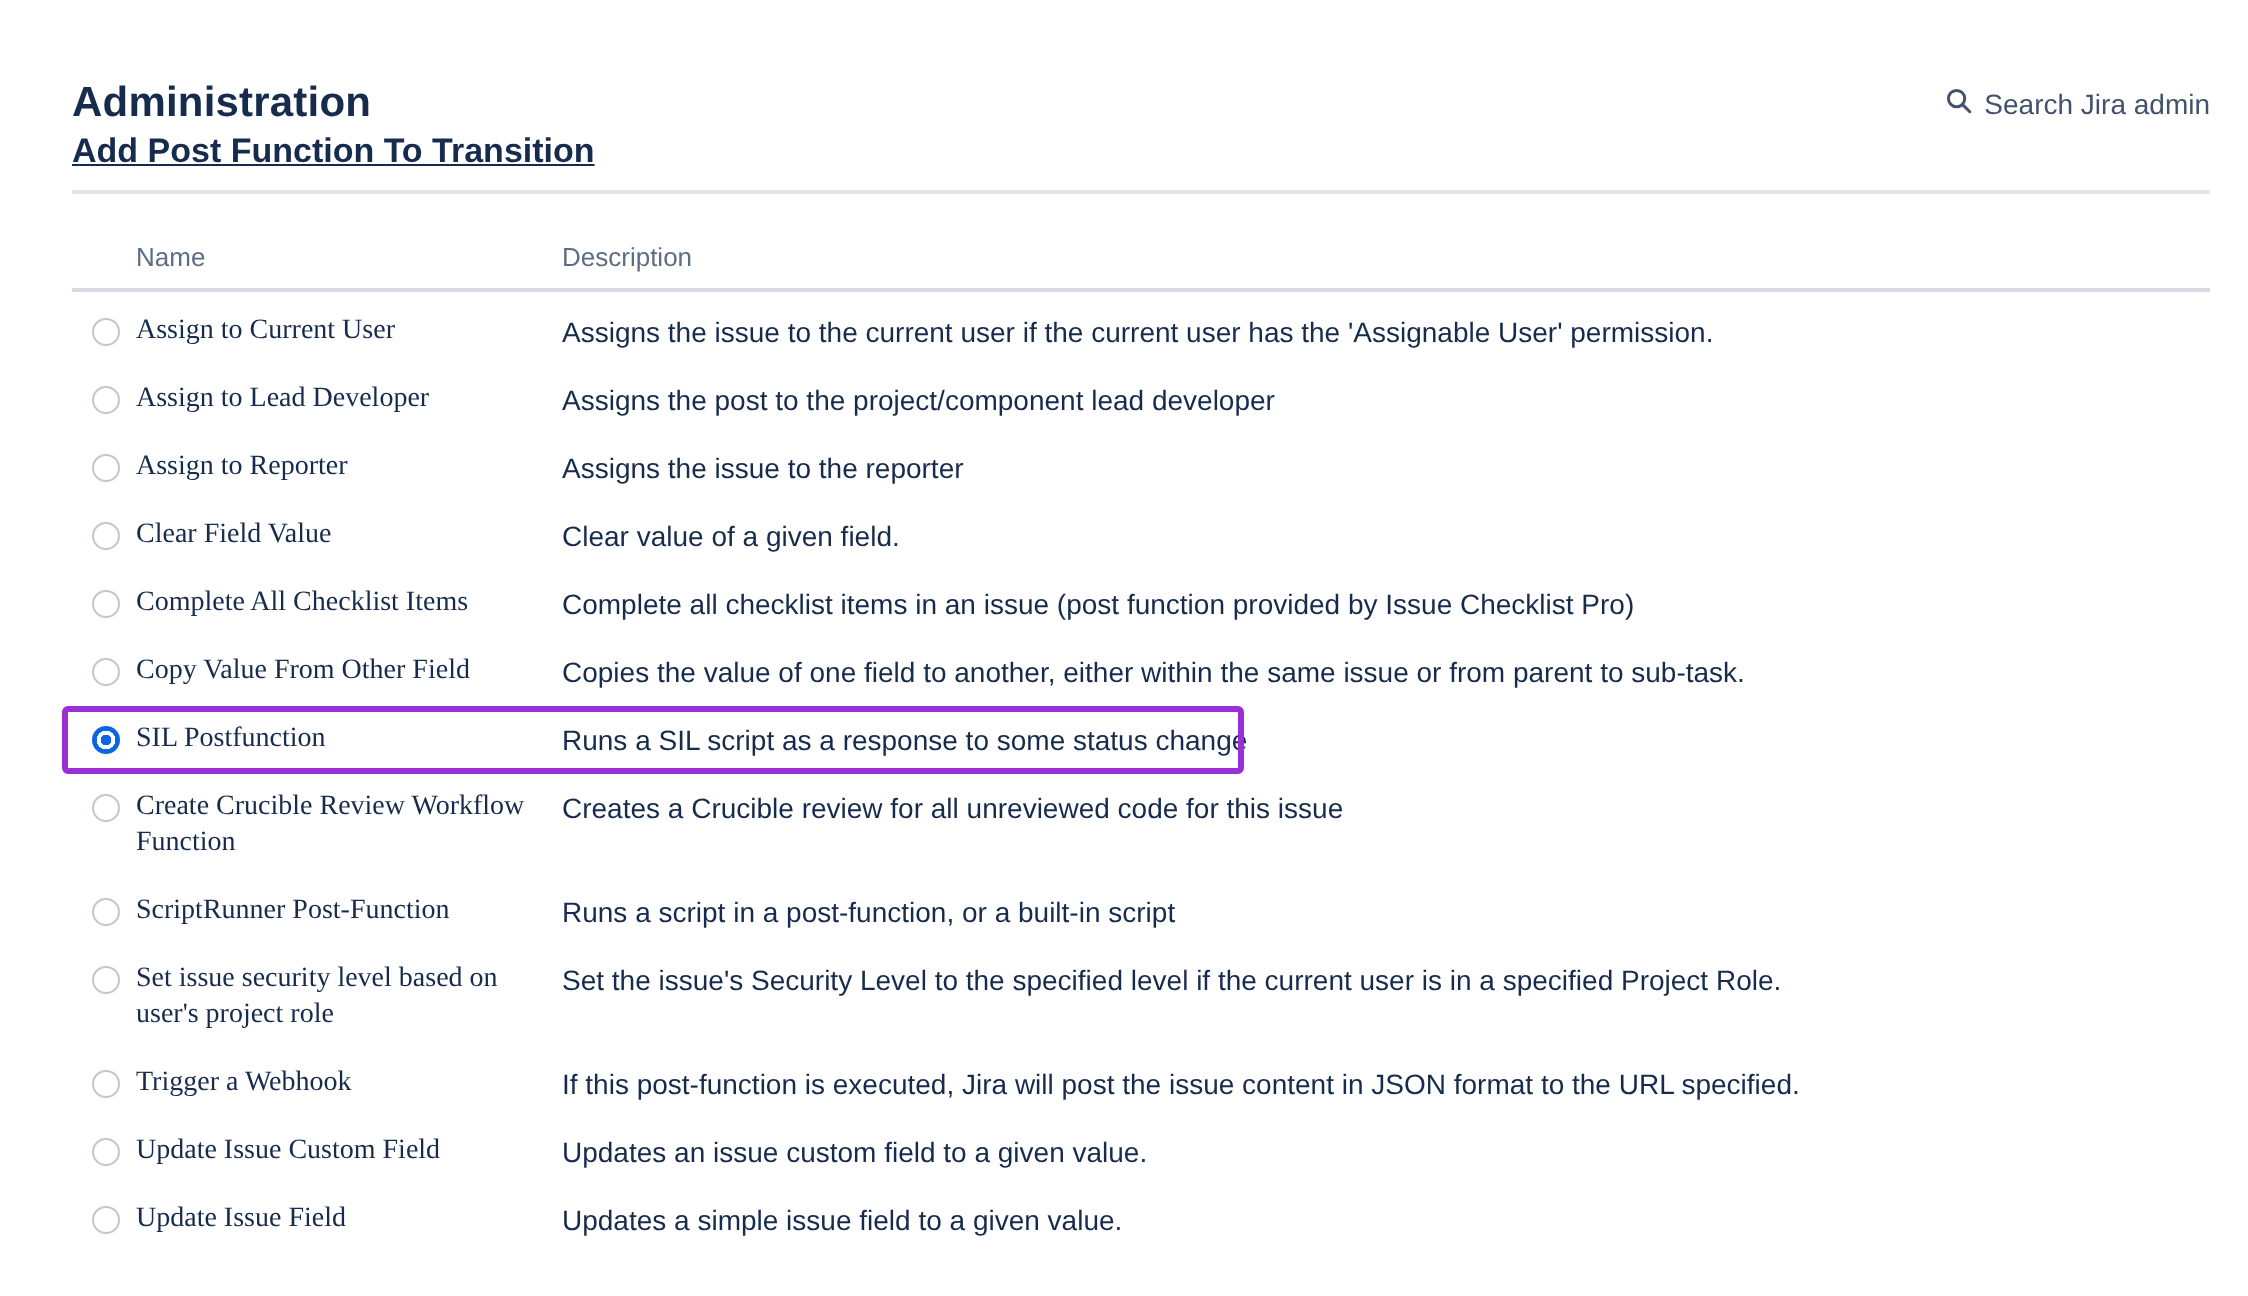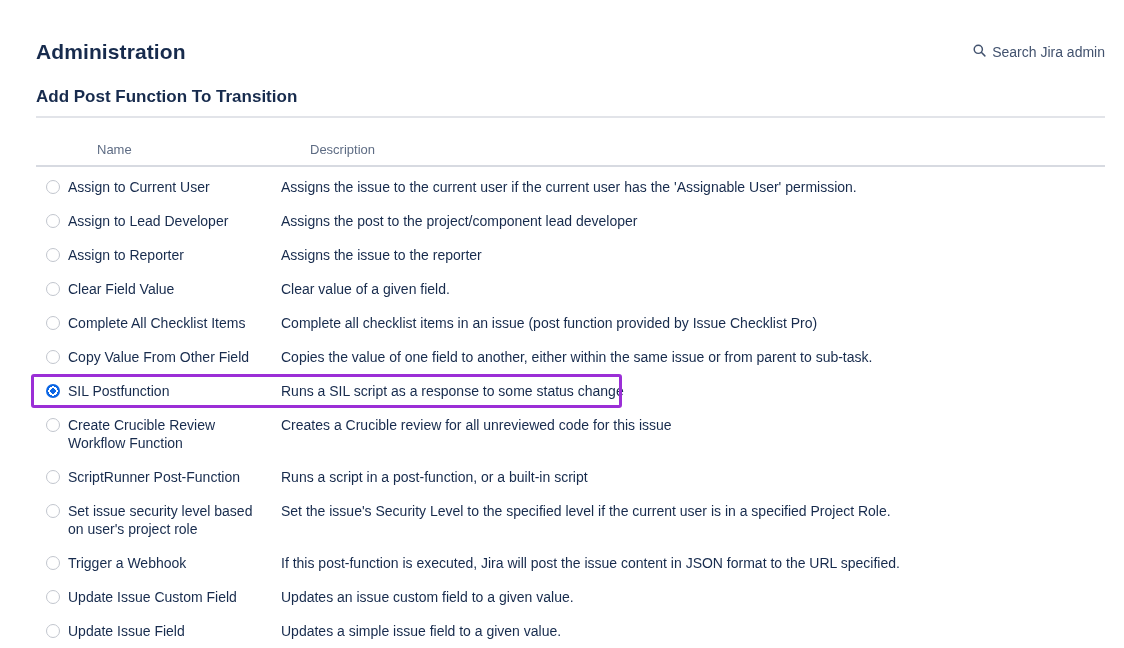--- a/index.html
+++ b/index.html
@@ -19,46 +19,46 @@
     font-size: 21px; font-weight: 700; color: #172B4D; line-height: 28px;
     letter-spacing: .1px;
   }
   .search {
     display: flex; align-items: flex-start; gap: 6px;
     color: #42526E; font-size: 14px; cursor: pointer;
   }
   .search svg { display: block; }
 
   .section-title {
-    margin-top: 21px;
     font-size: 17px; font-weight: 700; color: #172B4D;
     padding-bottom: 9px;
     border-bottom: 2px solid #E2E4E9;
+    text-decoration: underline;
   }
 
   .table { margin-top: 0; }
   .thead {
     display: grid;
     grid-template-columns: 32px 213px 1fr;
     padding: 24px 0 8px 0;
     border-bottom: 2px solid #D7DAE1;
   }
   .th {
-    font-size: 13px; font-weight: 400; color: #5E6C84; margin-left: 29px;
+    font-size: 13px; font-weight: 400; color: #5E6C84;
   }
   .row {
     position: relative;
     display: grid;
     grid-template-columns: 32px 213px 1fr;
     padding: 8px 0;
     font-size: 14px; line-height: 18px;
     cursor: pointer;
   }
   .row:first-of-type { margin-top: 3px; }
-  .cell-name { padding-right: 12px; color: #172B4D; }
+  .cell-name { padding-right: 12px; color: #172B4D; font-family: Liberation Serif, serif; }
   .cell-desc { color: #172B4D; }
 
   .radio {
     width: 14px; height: 14px;
     margin-top: 2px; margin-left: 10px;
     border: 1.5px solid #C2C6CE;
     border-radius: 50%;
     background: #fff;
   }
   .radio.checked {

